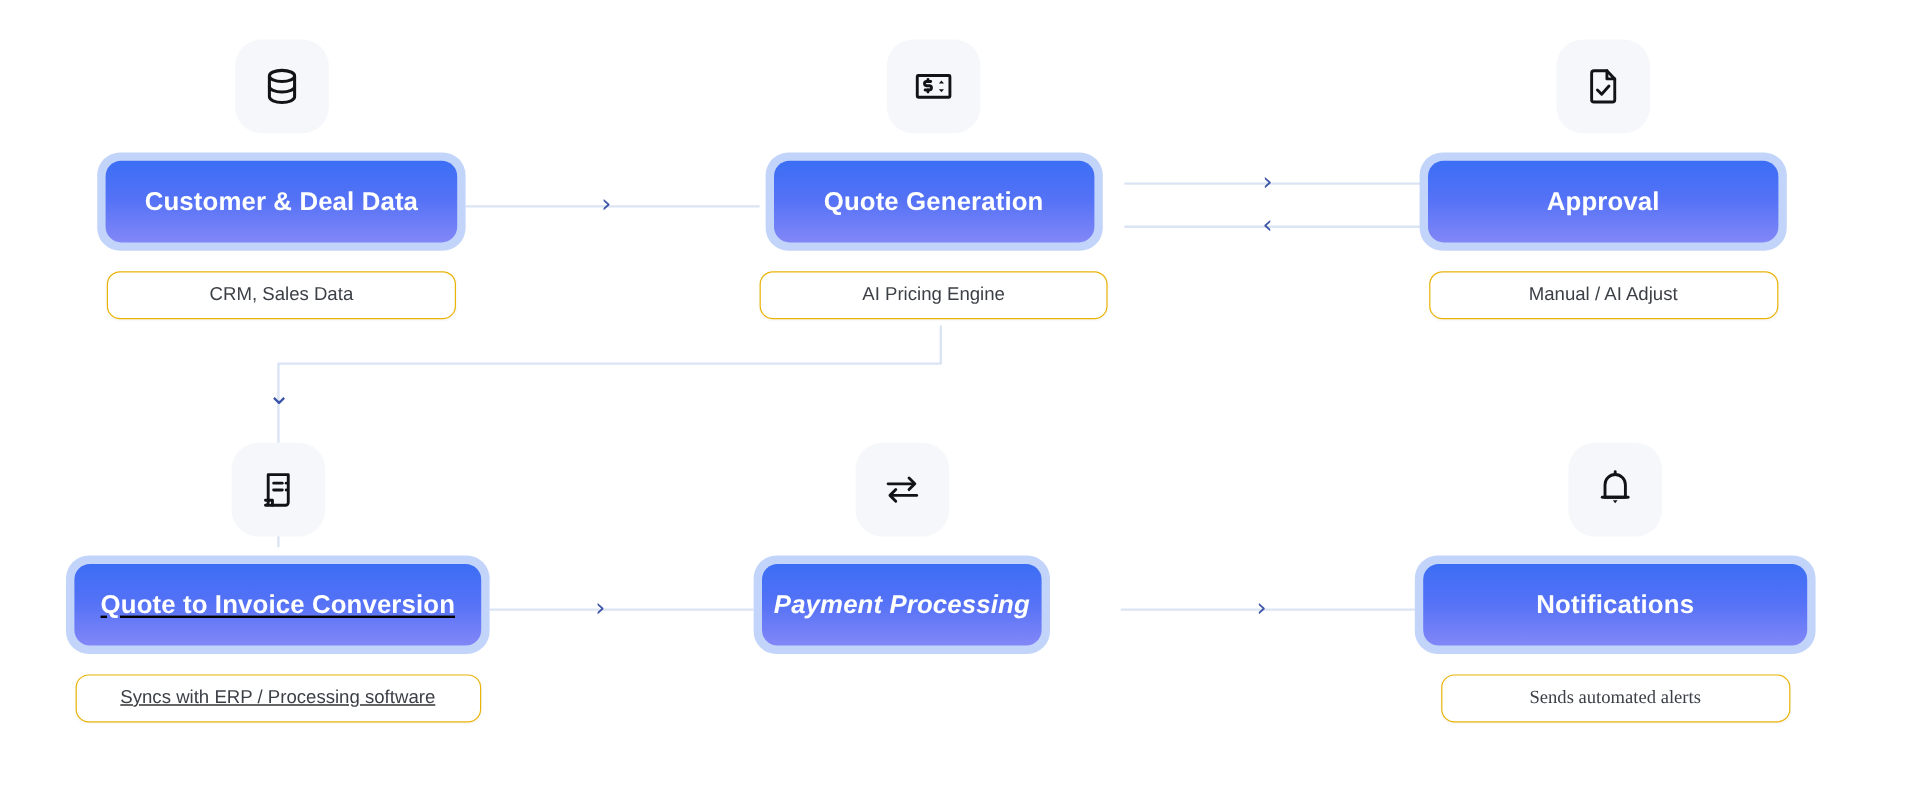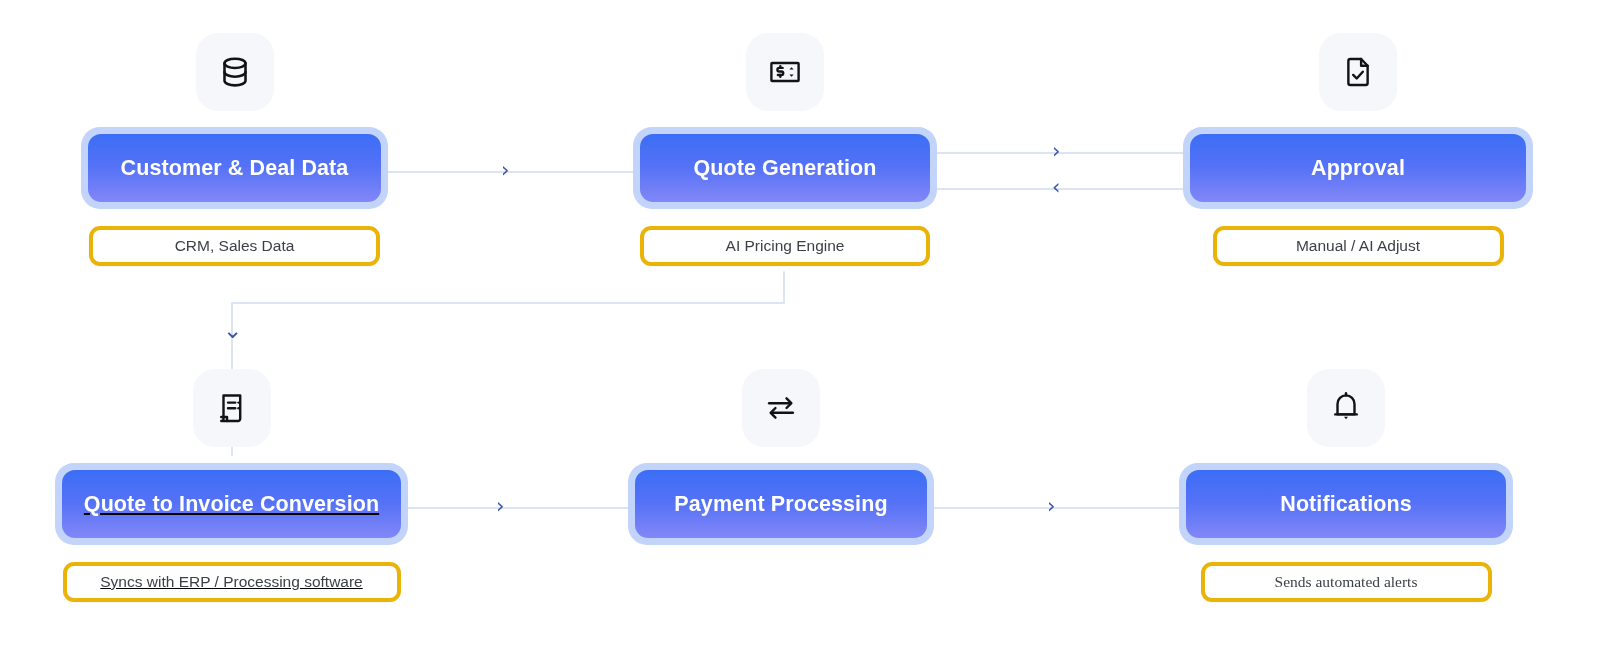--- a/index.html
+++ b/index.html
@@ -77,54 +77,54 @@
     color: #ffffff;
     font-size: 21.5px;
     font-weight: bold;
     letter-spacing: 0.1px;
     white-space: nowrap;
   }
 
   .chip {
     margin-top: 17px;
     background: #ffffff;
-    border: 4px solid #eab308;
+    border: 1px solid #eab308;
     border-radius: 11px;
     height: 40px;
     display: flex;
     align-items: center;
     justify-content: center;
     box-sizing: border-box;
     box-shadow: 0 1px 2px rgba(16,24,40,0.035);
   }
   .chip-label {
     color: #3b3f46;
     font-size: 15.5px;
     white-space: nowrap;
   }
 
   
   #g-customer  { left: 81px;   top: 33px; }
   #g-customer  .node-halo { width: 307px; }
   #g-customer  .chip      { width: 291px; }
 
   #g-quote     { left: 633px;  top: 33px; }
-  #g-quote     .node-halo { width: 304px; }
+  #g-quote     .node-halo { width: 281px; }
   #g-quote     .chip      { width: 290px; }
 
   #g-approval  { left: 1183px; top: 33px; }
-  #g-approval  .node-halo { width: 350px; }
+  #g-approval  .node-halo { width: 306px; }
   #g-approval  .chip      { width: 291px; }
 
   #g-invoice   { left: 55px;   top: 369px; text-decoration: underline; }
   #g-invoice   .node-halo { width: 353px; }
   #g-invoice   .chip      { width: 338px; }
 
   #g-payment   { left: 628px;  top: 369px; }
-  #g-payment   .node-halo { width: 306px; }
+  #g-payment   .node-halo { width: 247px; font-style: italic; }
   #g-payment   .chip      { width: 306px; }
 
   #g-notify    { left: 1179px; top: 369px; }
   #g-notify    .node-halo { width: 334px; }
   #g-notify    .chip      { width: 291px; font-family: Liberation Serif, serif; }
 
   
   #g-customer .icon-tile { margin-left: 0px; }
   #g-invoice  .icon-tile { margin-left: 0px; }
 </style>

